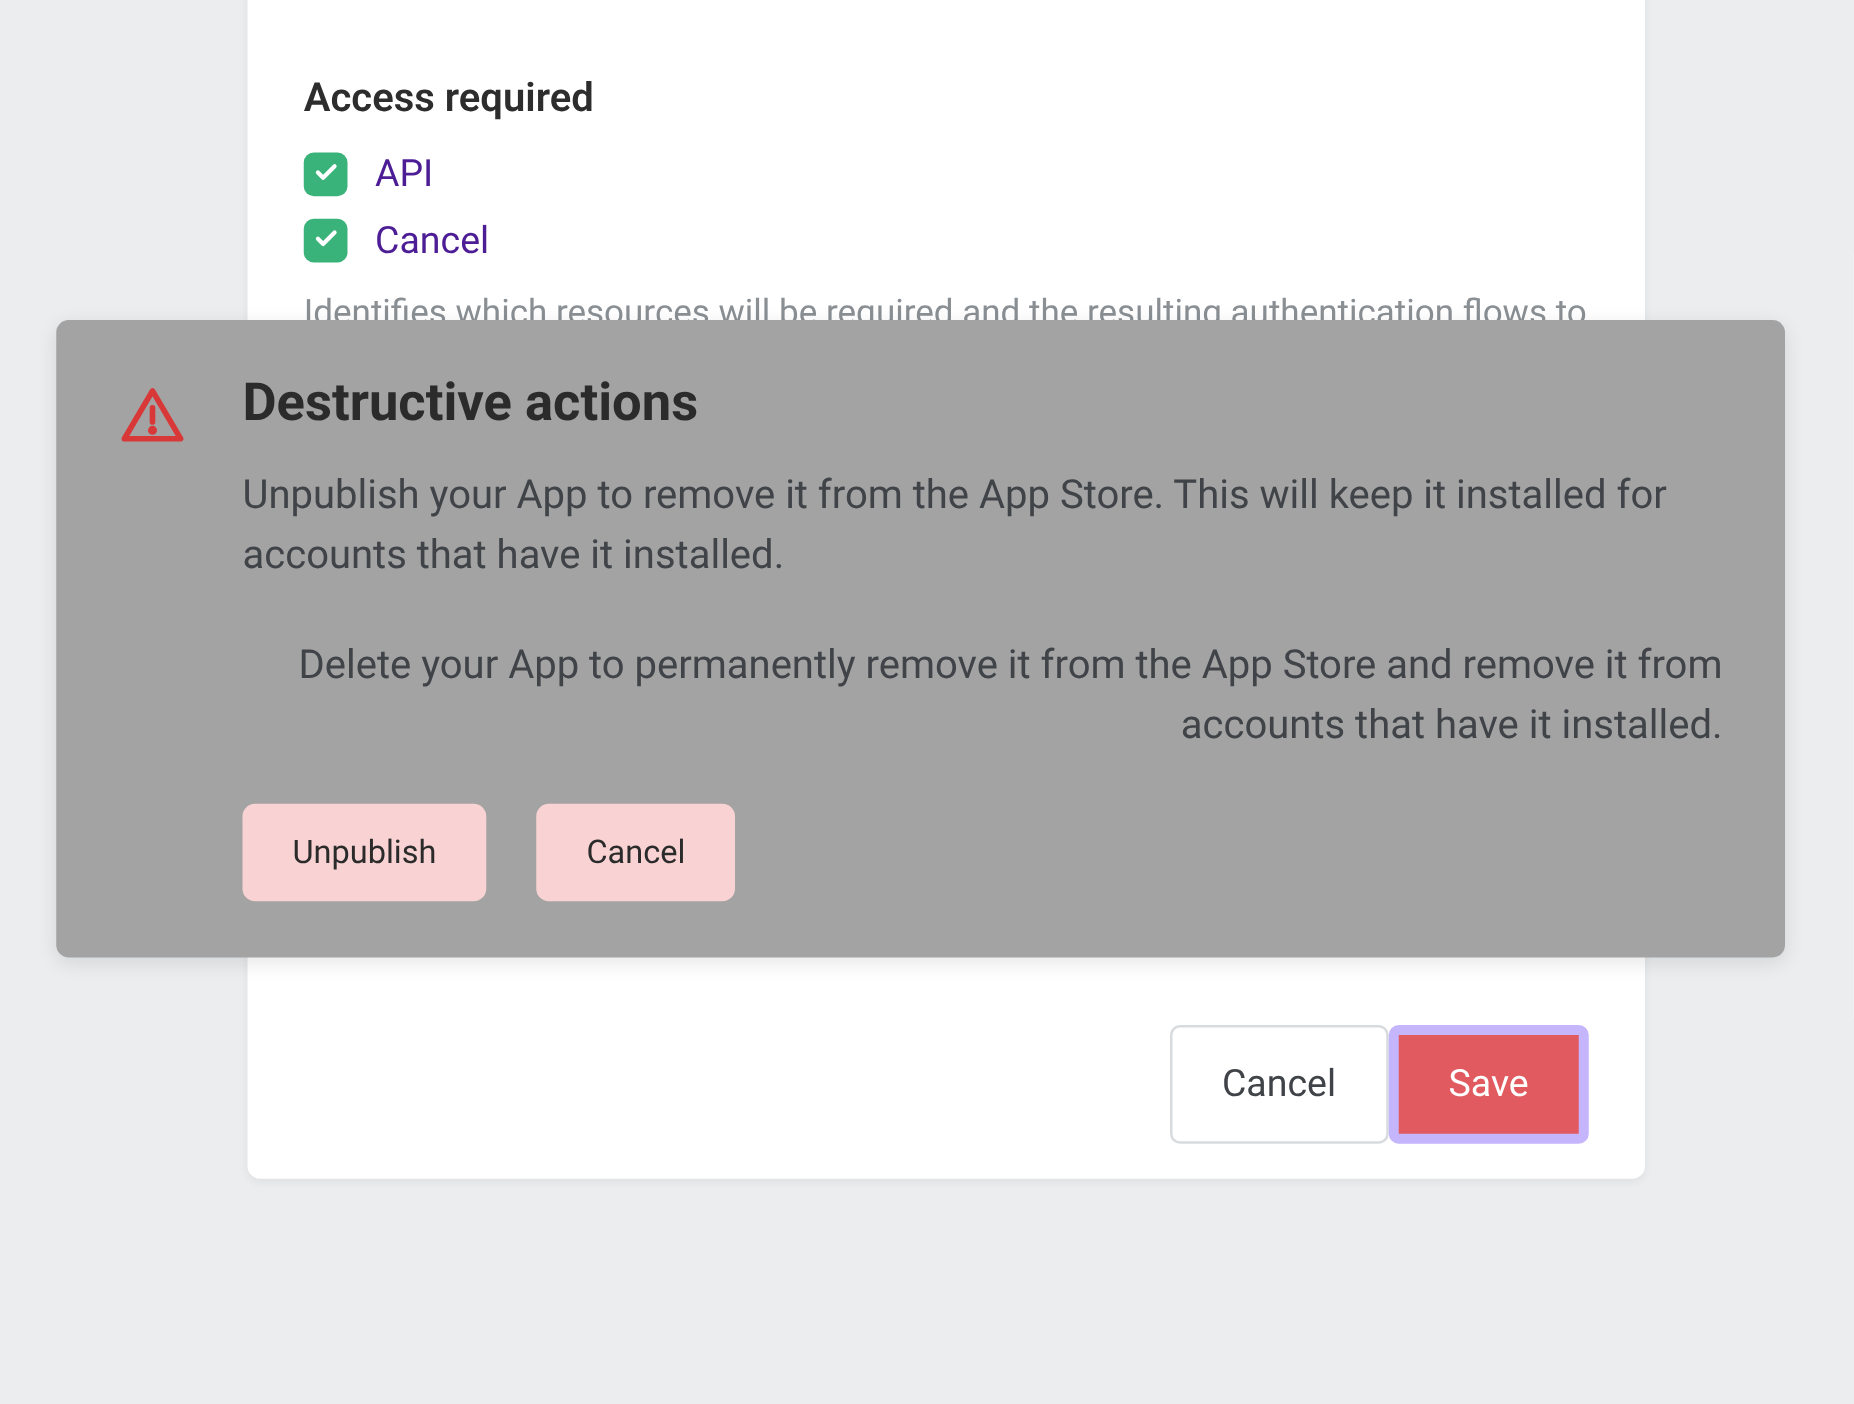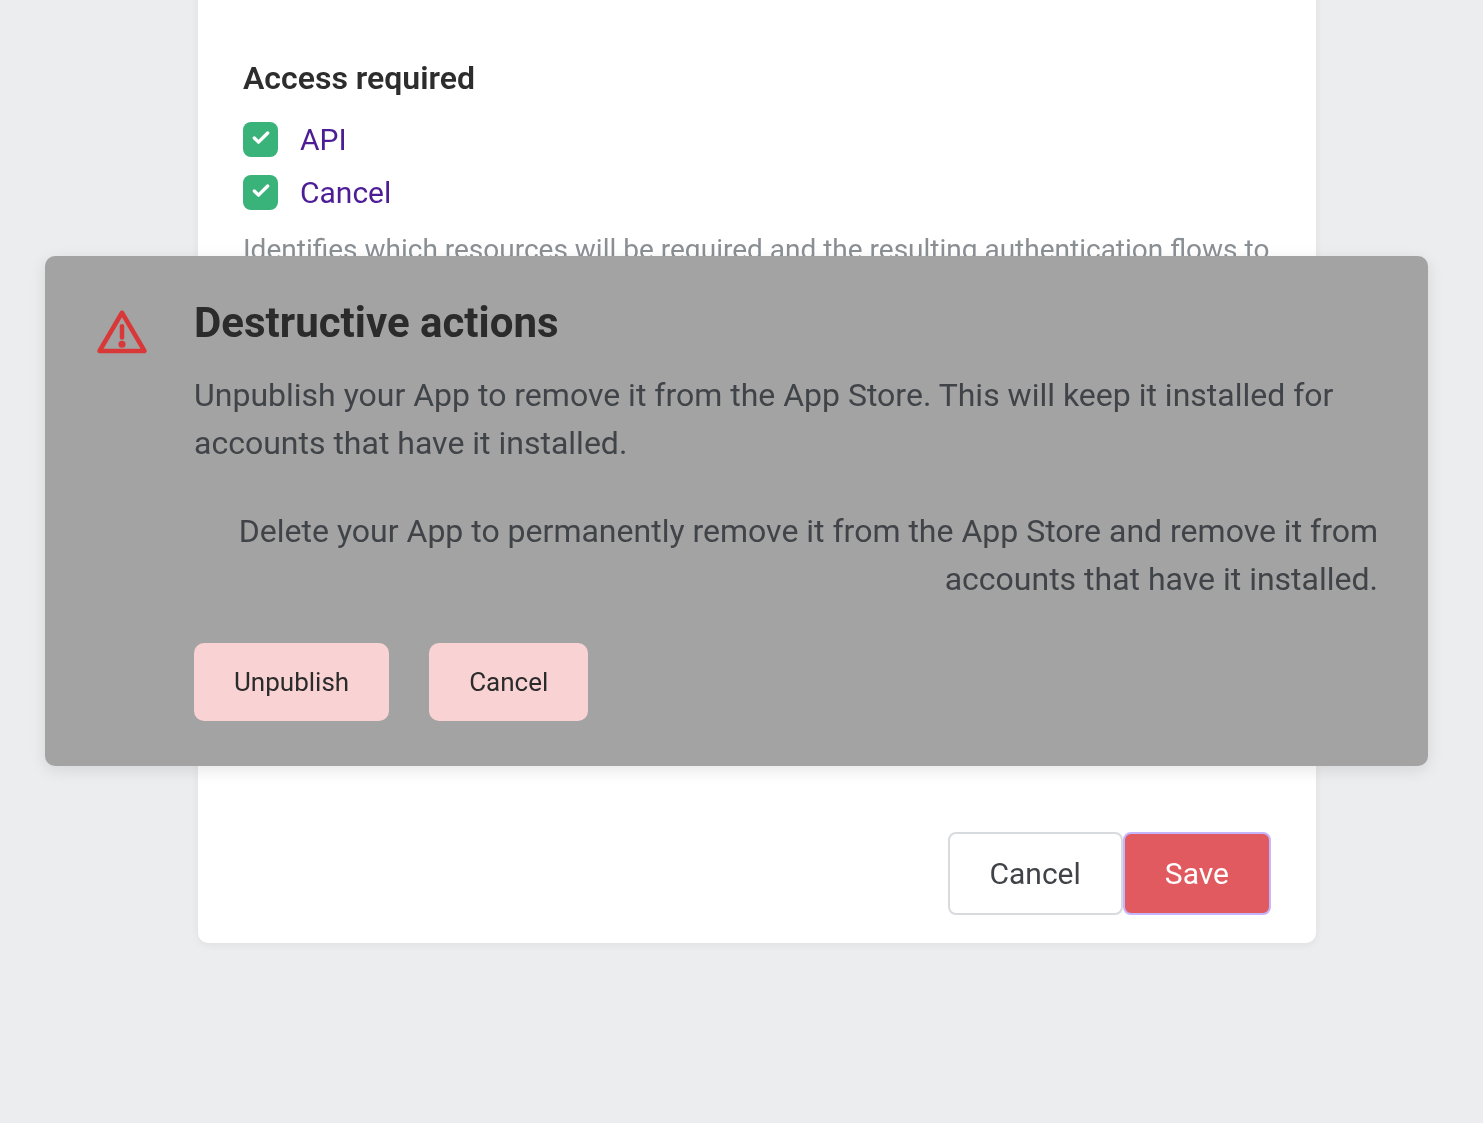--- a/index.html
+++ b/index.html
@@ -82,21 +82,21 @@
       font-family: inherit;
     }
     .btn-cancel {
       background: #ffffff;
       color: #404448;
       border: 2px solid #d8dbde;
     }
     .btn-save {
       background: #e05a5f;
       color: #ffffff;
-      border: 2px solid #c4b5fd;
+      border: 8px solid #c4b5fd;
     }
     .alert-panel {
       position: absolute;
       left: 45px;
       top: 256px;
       width: 1383px;
       background: #a3a3a3;
       border-radius: 10px;
       box-shadow: 0 4px 16px rgba(0,0,0,0.10);
       padding: 42px 50px 45px 50px;

